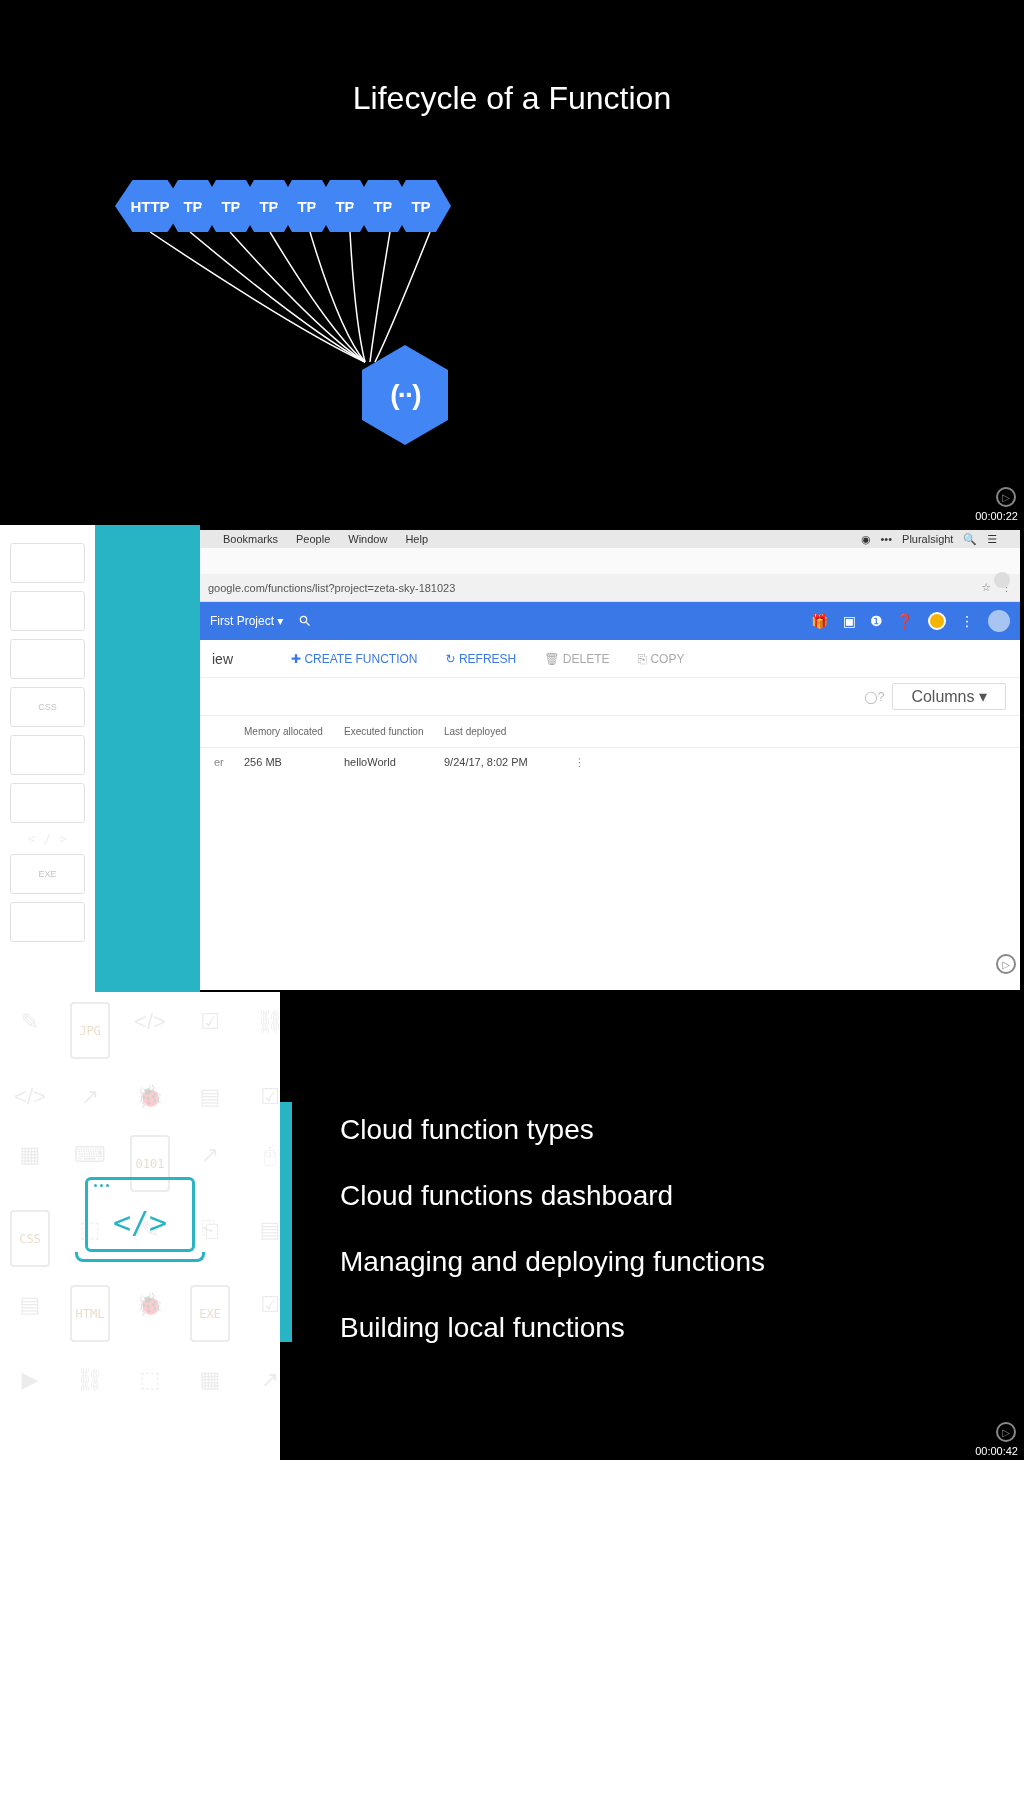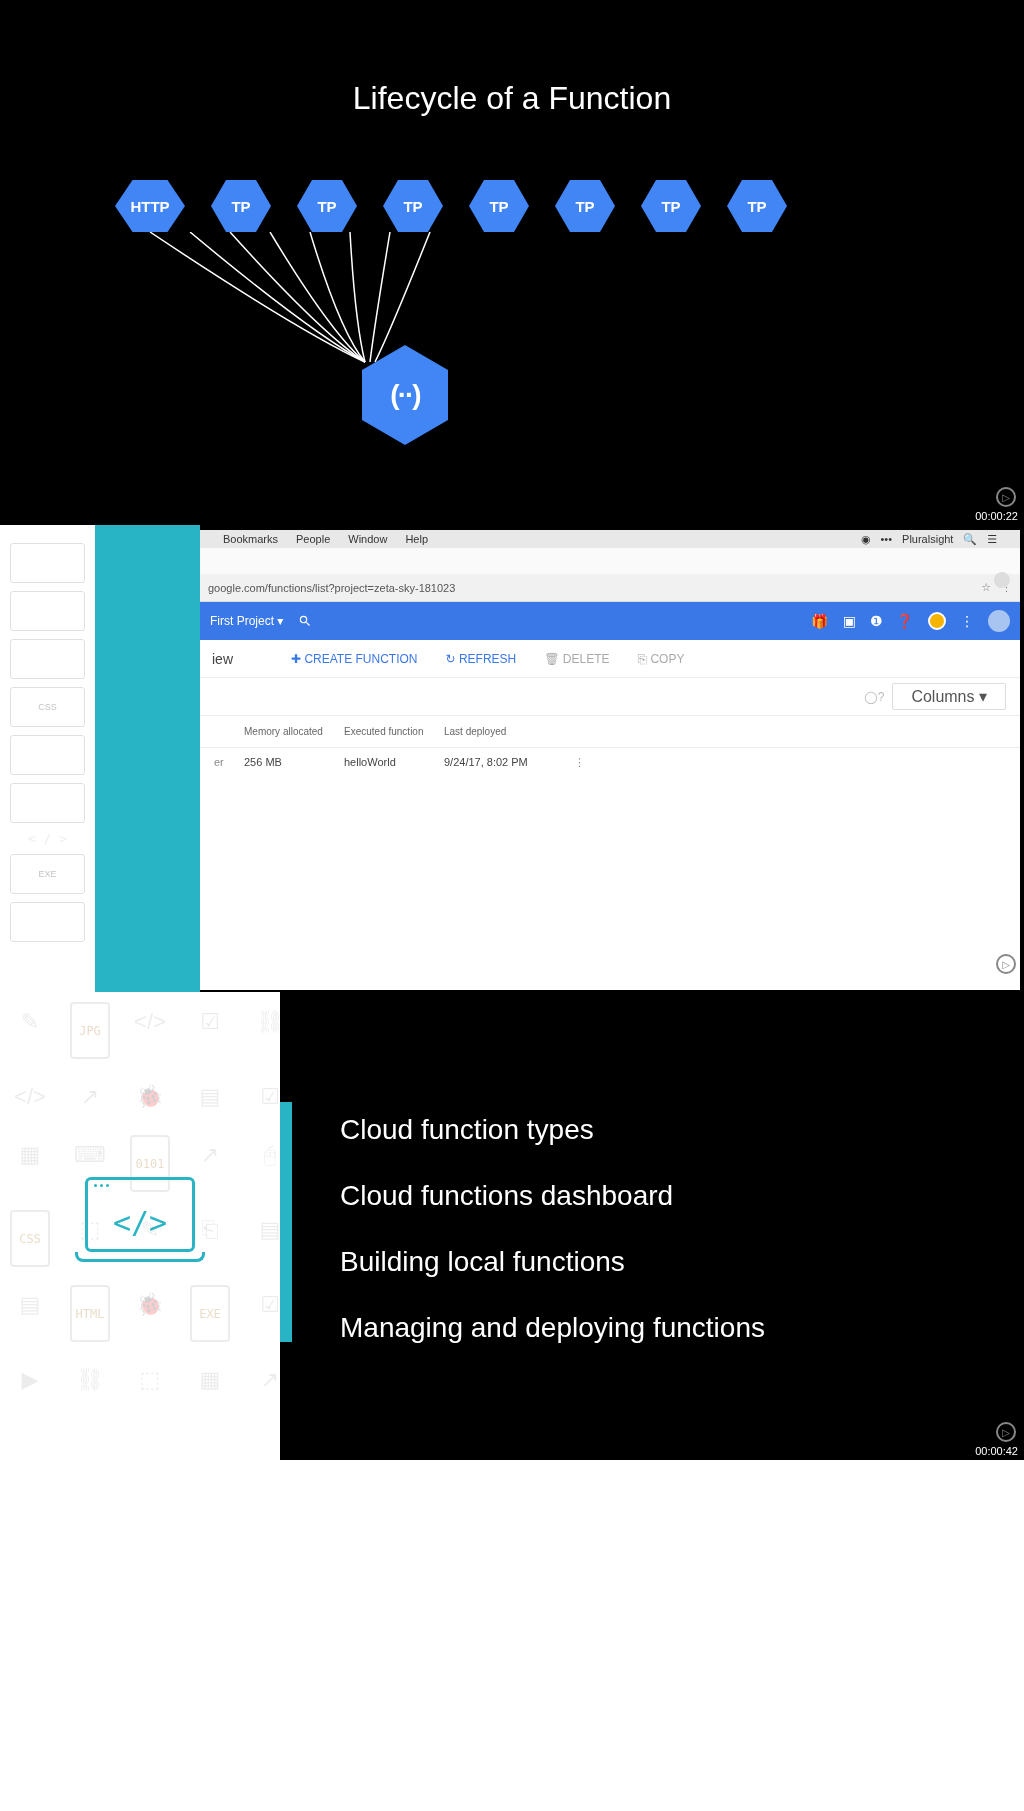--- a/index.html
+++ b/index.html
@@ -4,21 +4,21 @@
 <style>
 * { margin: 0; padding: 0; box-sizing: border-box; }
 body { width: 1024px; height: 1811px; background: #000; font-family: Arial, sans-serif; position: relative; }
 
 
 .meta { position: absolute; top: 0; left: 4px; color: #fff; font-size: 14px; line-height: 1.25; font-family: Arial, sans-serif; }
 
 
 .slide1 { position: absolute; top: 0; left: 0; width: 1024px; height: 525px; background: #000; }
 .slide1-title { position: absolute; top: 80px; width: 100%; text-align: center; color: #fff; font-size: 32px; font-weight: 400; font-family: Helvetica, Arial, sans-serif; }
-.hex-row { position: absolute; top: 180px; left: 115px; display: flex; gap: 48px; }
+.hex-row { position: absolute; top: 180px; left: 115px; display: flex; }
 .hex { width: 60px; height: 52px; background: #4285f4; position: relative; display: flex; align-items: center; justify-content: center; color: #fff; font-size: 15px; font-weight: bold; margin-right: -22px; clip-path: polygon(25% 0%, 75% 0%, 100% 50%, 75% 100%, 25% 100%, 0% 50%); box-shadow: 0 2px 4px rgba(0,0,0,0.3); }
 .hex.first { width: 70px; z-index: 10; }
 .lines-svg { position: absolute; top: 232px; left: 140px; }
 .big-hex { position: absolute; top: 345px; left: 355px; width: 100px; height: 100px; }
 .big-hex-shape { width: 100px; height: 100px; background: #4285f4; clip-path: polygon(50% 0%, 93% 25%, 93% 75%, 50% 100%, 7% 75%, 7% 25%); display: flex; align-items: center; justify-content: center; color: #fff; font-size: 28px; font-weight: bold; letter-spacing: -2px; box-shadow: 0 4px 8px rgba(0,0,0,0.5); }
 .ts1 { position: absolute; bottom: 3px; right: 6px; color: #fff; font-size: 11px; }
 .play1 { position: absolute; bottom: 18px; right: 8px; width: 20px; height: 20px; border: 2px solid #888; border-radius: 50%; display: flex; align-items: center; justify-content: center; color: #888; font-size: 10px; }
 
 
 .slide2 { position: absolute; top: 525px; left: 0; width: 1024px; height: 467px; background: #000; }
@@ -249,20 +249,20 @@
           </div>
         <div class="laptop-body">&lt;/&gt;</div>
       </div>
       <div class="laptop-base"></div>
     </div>
   </div>
   <div class="teal3"></div>
   <div class="bullets">
     <div>Cloud function types</div>
     <div>Cloud functions dashboard</div>
+    <div>Managing and deploying functions</div>
     <div>Building local functions</div>
-    <div>Managing and deploying functions</div>
   </div>
   <div class="play3">▷</div>
   <div class="ts3">00:00:42</div>
 </div>
 
 <div class="filler"></div>
 
 </body></html>

